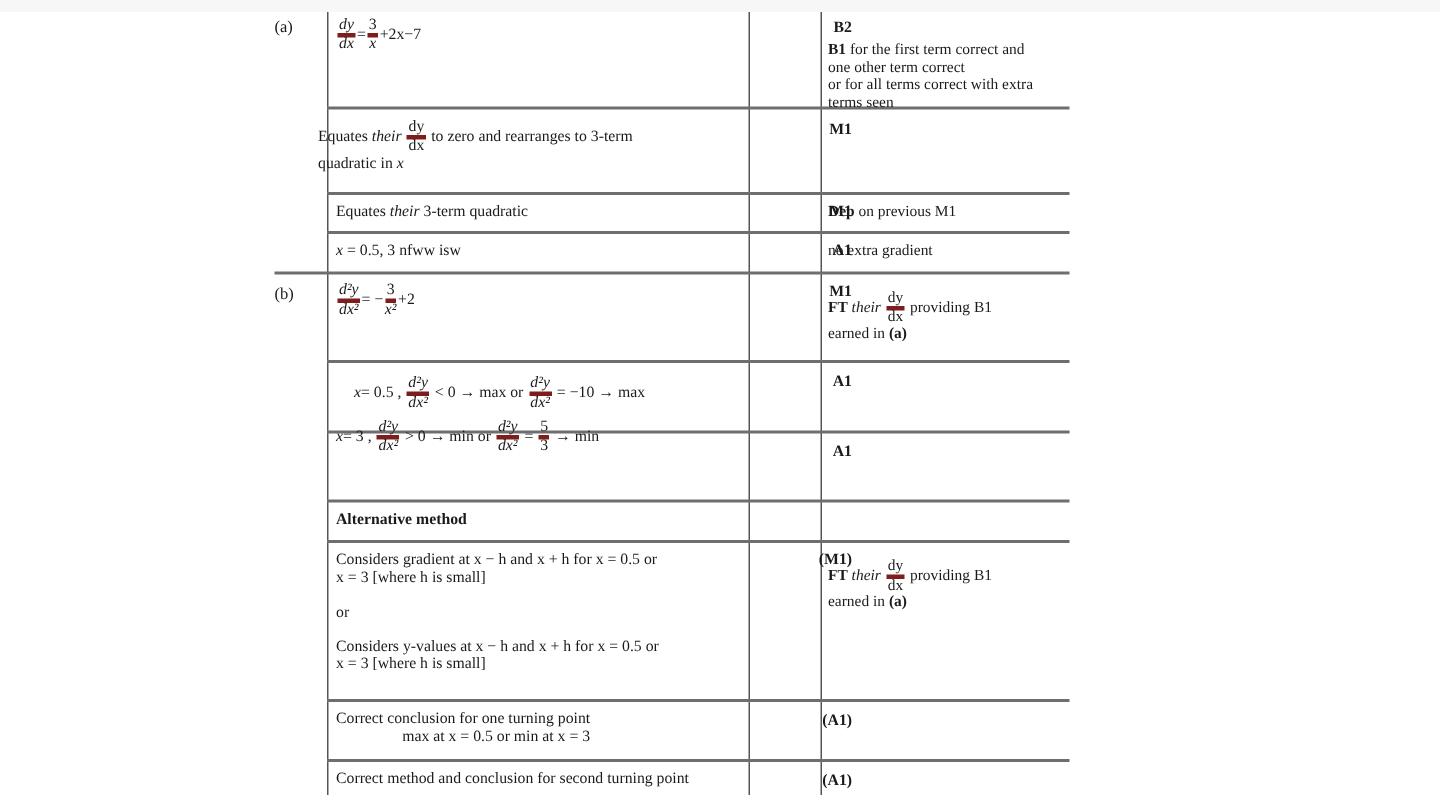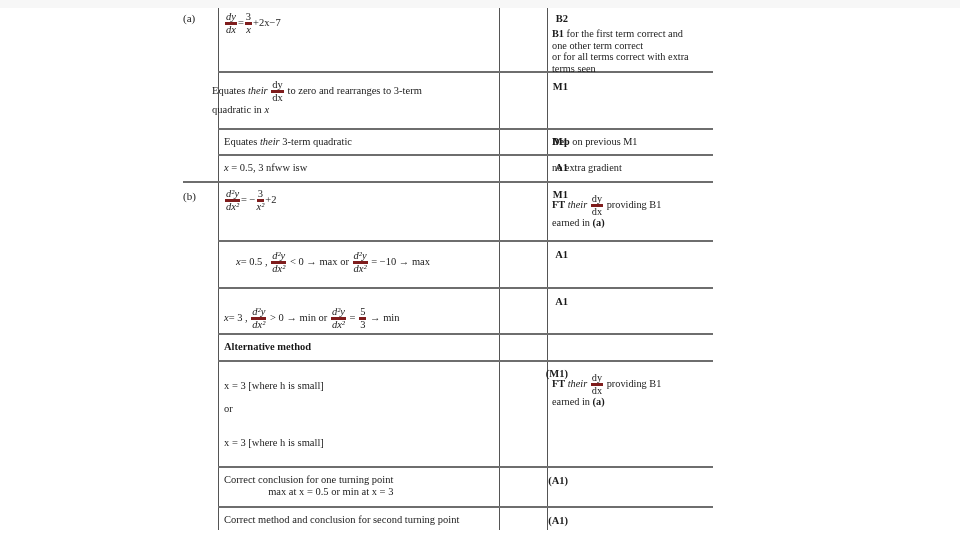--- a/index.html
+++ b/index.html
@@ -80,34 +80,34 @@
 <div class="note" style="top:194px;">
   <span class="b">FT</span><span class="it"> their </span><span class="frac"><span class="num">dy</span><span>dx</span></span><span> providing B1</span><br>
   <span>earned in </span><span class="b">(a)</span>
 </div>
 
 <div class="cell" style="left:236px; top:251px;">
   <span class="it">x</span><span>= 0.5 , </span><span class="frac it"><span class="num">d²y</span><span>dx²</span></span><span> &lt; 0 → max  or </span><span class="frac it"><span class="num">d²y</span><span>dx²</span></span><span> = −10 → max</span>
 </div>
 <div class="mark" style="top:249px;">A1</div>
 
-<div class="cell" style="left:224px; top:307px;">
+<div class="cell" style="left:224px; top:280px;">
   <span class="it">x</span><span>= 3 ,   </span><span class="frac it"><span class="num">d²y</span><span>dx²</span></span><span> &gt; 0 → min  or </span><span class="frac it"><span class="num">d²y</span><span>dx²</span></span><span> = </span><span class="frac"><span class="num">5</span><span>3</span></span><span> → min</span>
 </div>
 <div class="mark" style="top:296px;">A1</div>
 
 <div class="cell b" style="left:224px; top:341px;">Alternative method</div>
 
 <div class="cell" style="left:224px; top:368px; line-height:11.5px;">
-  <br>
+  <span>Considers gradient at x − h and x + h for x = 0.5 or</span><br>
   <span>x = 3 [where h is small]</span><br>
   <span style="display:inline-block; height:8px;"></span><br>
   <span>or</span><br>
   <span style="display:inline-block; height:8px;"></span><br>
-  <br>
+  <span>Considers y-values at x − h and x + h for x = 0.5 or</span><br>
   <span>x = 3 [where h is small]</span>
 </div>
 <div class="mark" style="top:368px;">(M1)</div>
 <div class="note" style="top:373px;">
   <span class="b">FT</span><span class="it"> their </span><span class="frac"><span class="num">dy</span><span>dx</span></span><span> providing B1</span><br>
   <span>earned in </span><span class="b">(a)</span>
 </div>
 
 <div class="cell" style="left:224px; top:474px; line-height:11.5px;text-align:right;">
   <span>Correct conclusion for one turning point</span><br>

